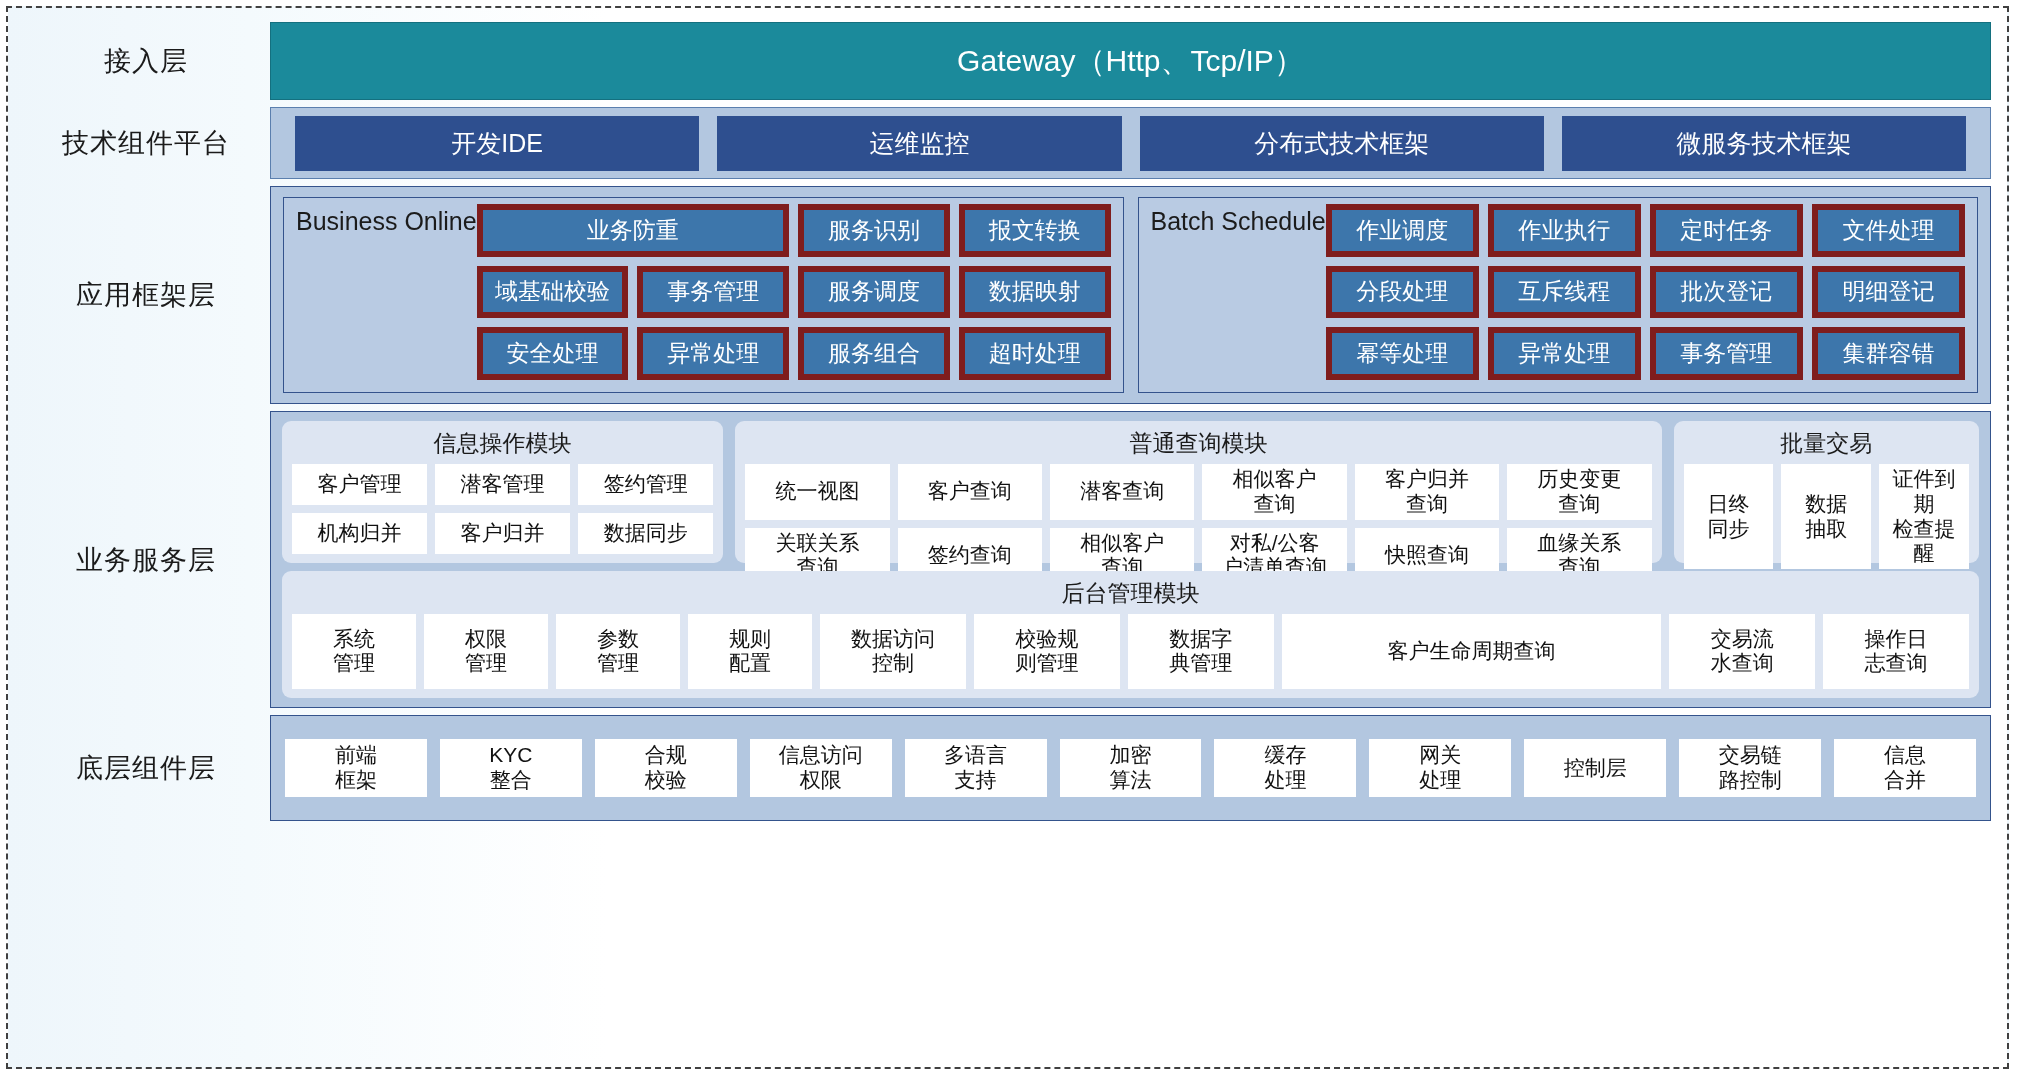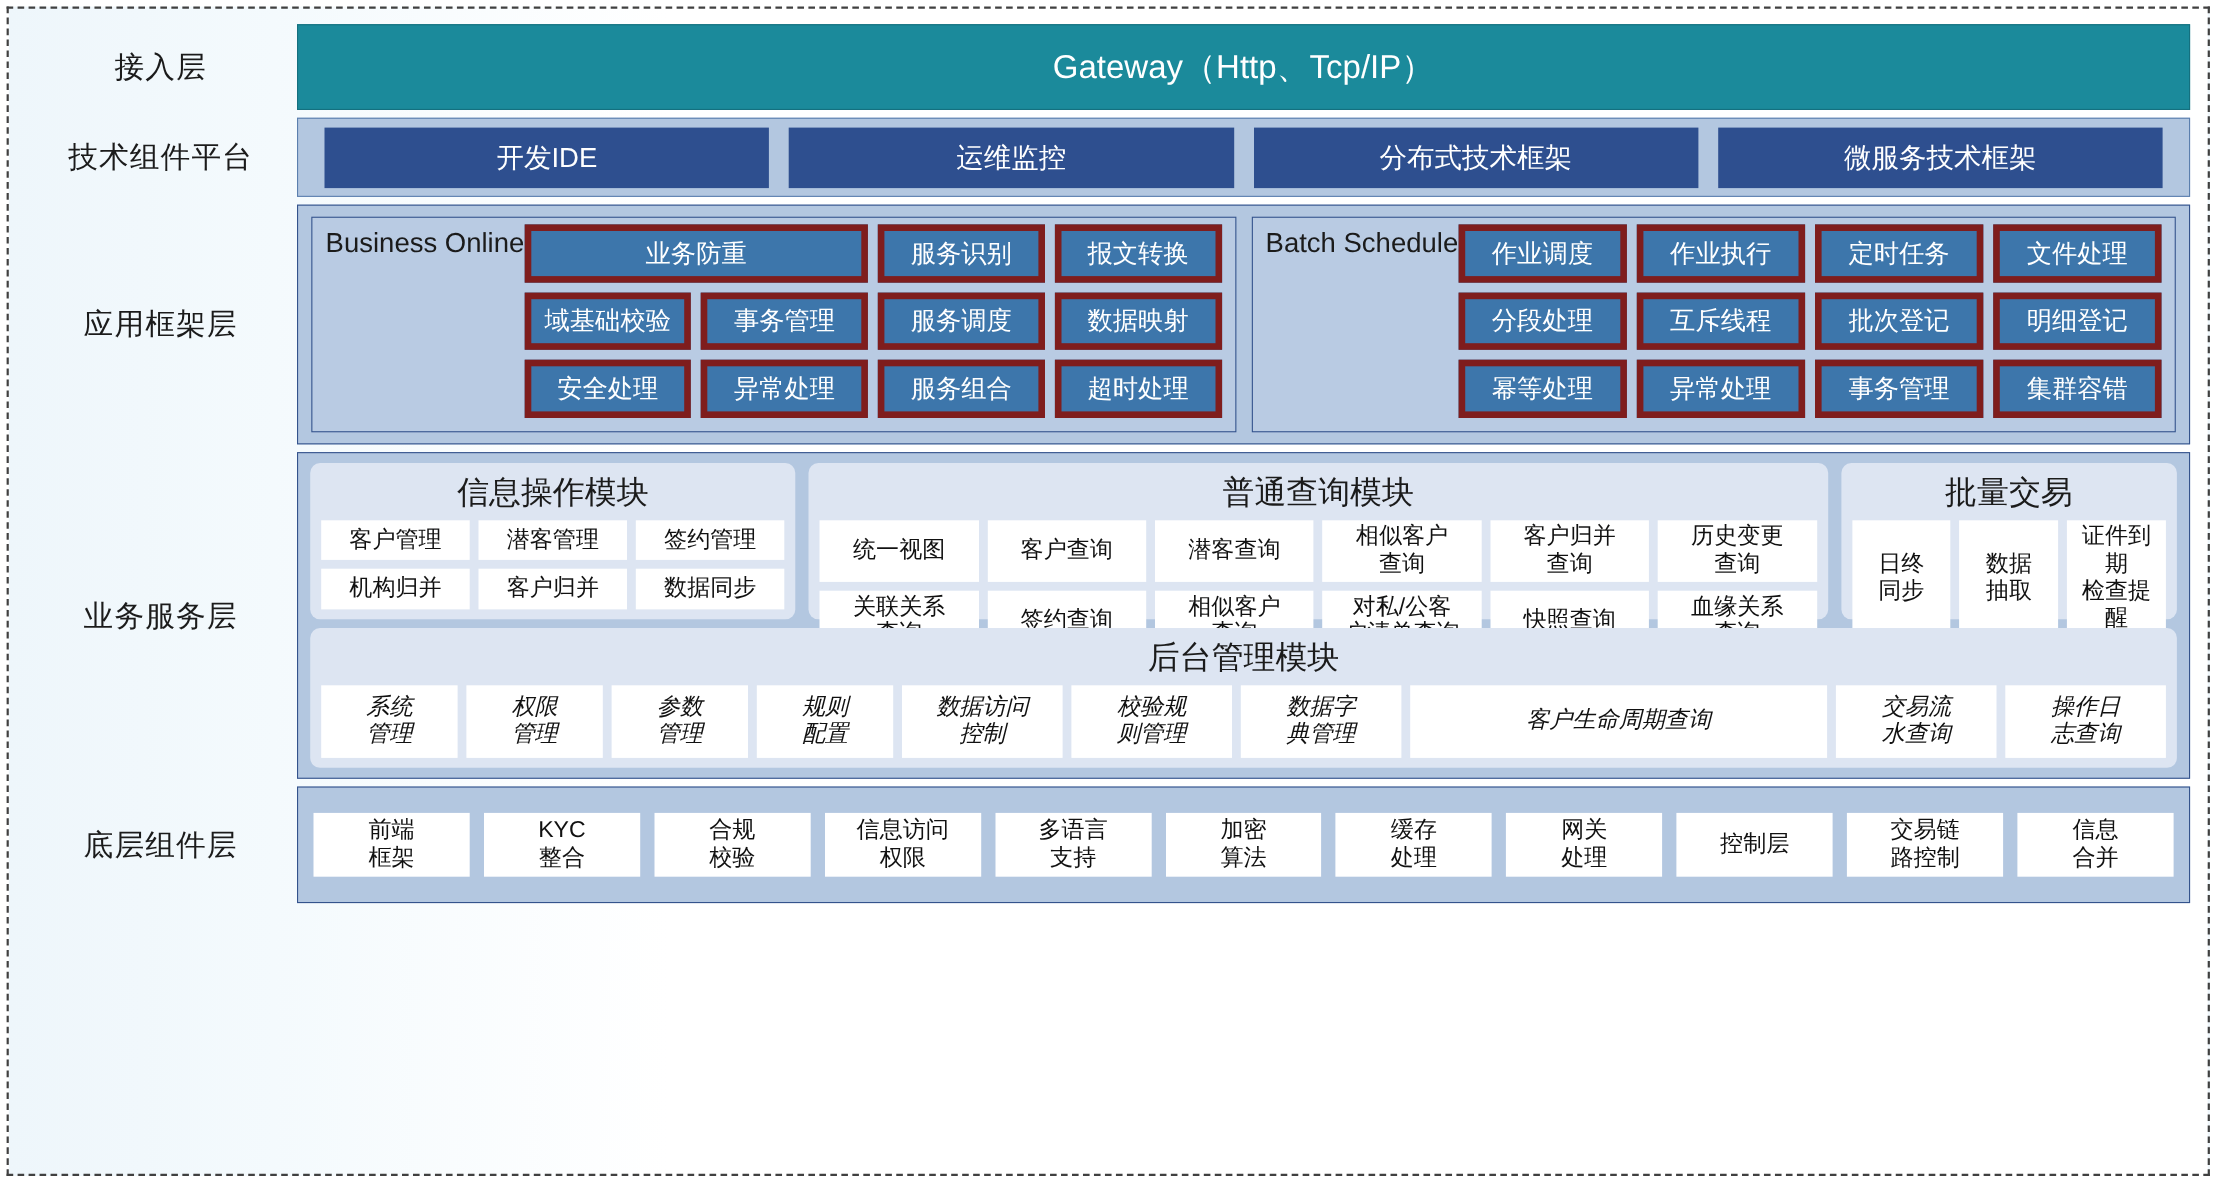--- a/index.html
+++ b/index.html
@@ -162,21 +162,21 @@
     background: #dde5f2;
     border-radius: 9px;
     box-sizing: border-box;
     display: flex;
     flex-direction: column;
     padding: 4px 10px 9px 10px;
     min-width: 0;
   }
   .mod-title {
     text-align: center;
-    font-size: 29px;
+    font-size: 23px;
     color: #1b1b1b;
     padding: 3px 0 5px 0;
   }
   .white-grid {
     display: grid;
     gap: 8px;
     flex: 1 1 auto;
   }
   .white-cell {
     background: #ffffff;
@@ -198,21 +198,20 @@
   .mod-batch { flex: 0 0 18.0%; }
   .mod-batch .white-grid { grid-template-columns: repeat(3, 1fr); grid-template-rows: repeat(2, 1fr); }
 
   .mod-admin {
     flex: 0 0 auto;
     height: 46%;
   }
   .mod-admin .white-grid {
     grid-template-columns: 0.85fr 0.85fr 0.85fr 0.85fr 1fr 1fr 1fr 2.6fr 1fr 1fr;
     grid-template-rows: 1fr;
-    font-style: italic;
   }
 
   
   .comp-band {
     background: #b3c7e0;
     border: 1px solid #34538c;
     box-sizing: border-box;
     display: grid;
     grid-template-columns: repeat(11, 1fr);
     gap: 13px;

